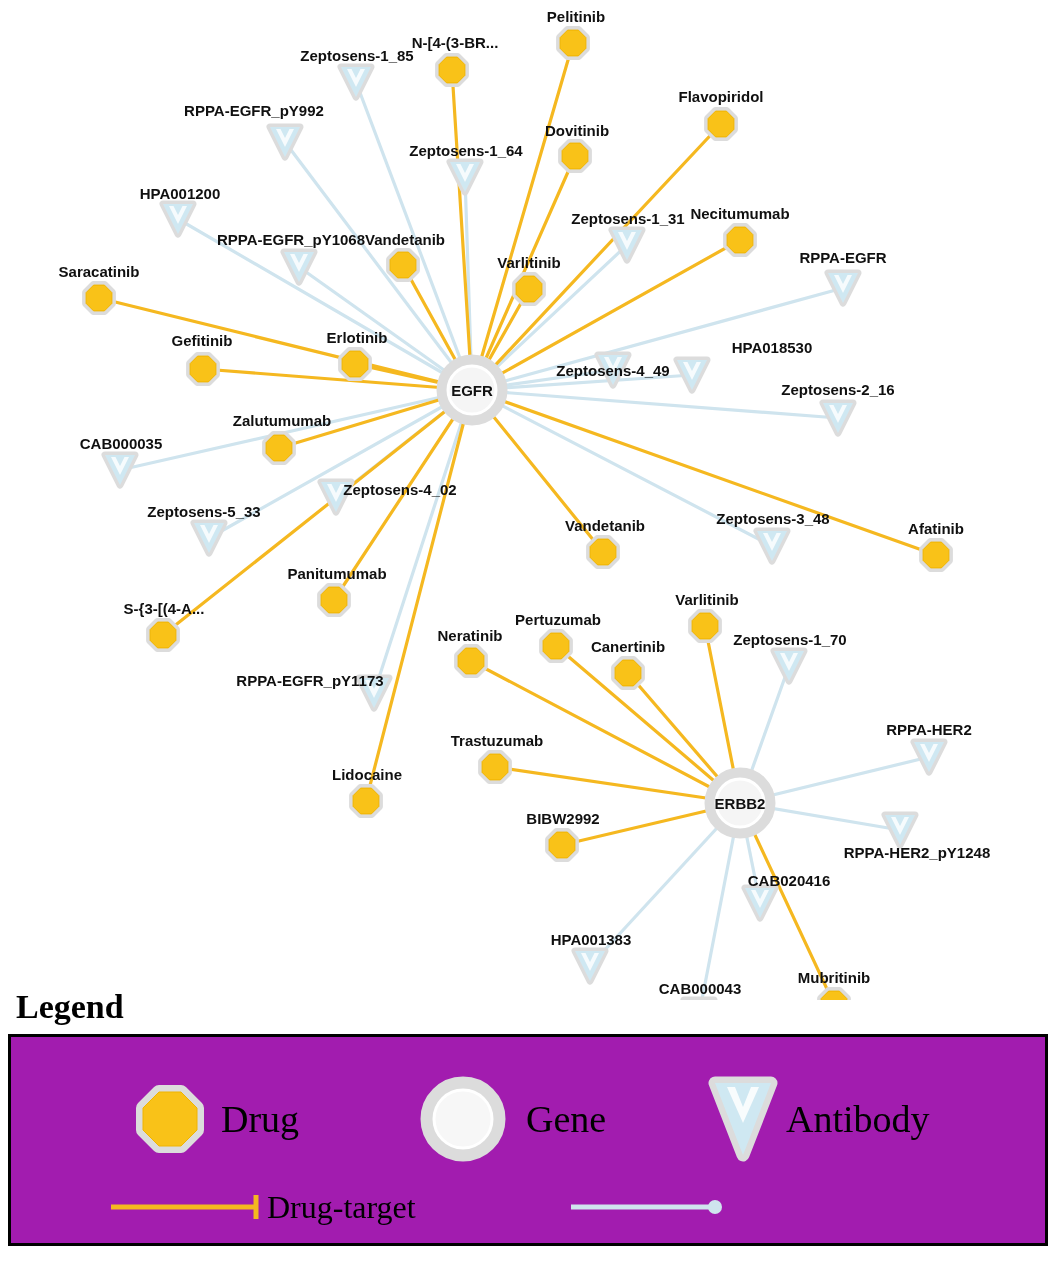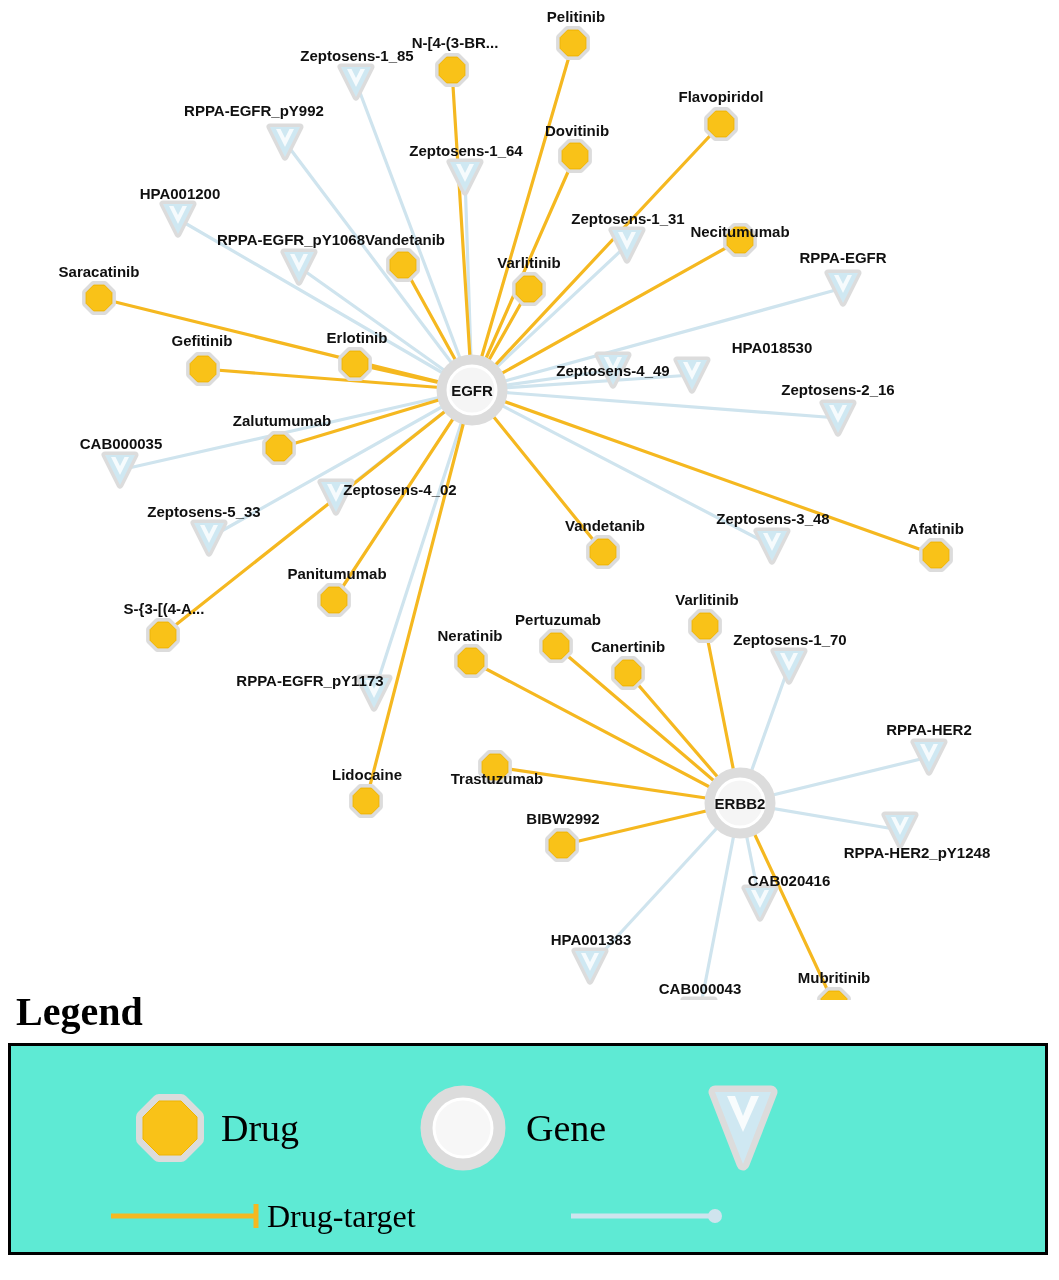--- a/index.html
+++ b/index.html
@@ -42,28 +42,28 @@
   }
   
   #legend-wrap {
     position: absolute;
     left: 8px;
     top: 988px;
     width: 1040px;
   }
   #legend-title {
     font-family: "Liberation Serif", serif;
-    font-size: 40px;
+    font-size: 34px;
     font-weight: bold;
     color: #000;
     margin: 0 0 8px 8px;
   }
   #legend-box {
     border: 3px solid #000;
-    background: #5eead4;
+    background: #a21caf;
     height: 212px;
     position: relative;
     box-sizing: border-box;
   }
   .legend-item-label {
     position: absolute;
     font-family: "Liberation Serif", serif;
     font-size: 38px;
     color: #000;
     white-space: nowrap;
@@ -355,36 +355,36 @@
       <div class="node-label" style="left: 310px; top: 680px;">RPPA-EGFR_pY1173</div>
       <div class="node-label" style="left: 929px; top: 729px;">RPPA-HER2</div>
       <div class="node-label" style="left: 917px; top: 852px;">RPPA-HER2_pY1248</div>
       <div class="node-label" style="left: 789px; top: 880px;">CAB020416</div>
       <div class="node-label" style="left: 591px; top: 939px;">HPA001383</div>
       <div class="node-label" style="left: 700px; top: 988px;">CAB000043</div>
       <div class="node-label" style="left: 576px; top: 16px;">Pelitinib</div>
       <div class="node-label" style="left: 455px; top: 42px;">N-[4-(3-BR...</div>
       <div class="node-label" style="left: 721px; top: 96px;">Flavopiridol</div>
       <div class="node-label" style="left: 577px; top: 130px;">Dovitinib</div>
-      <div class="node-label" style="left: 740px; top: 231px;">Necitumumab</div>
+      <div class="node-label" style="left: 740px; top: 213px;">Necitumumab</div>
       <div class="node-label" style="left: 405px; top: 239px;">Vandetanib</div>
       <div class="node-label" style="left: 529px; top: 262px;">Varlitinib</div>
       <div class="node-label" style="left: 99px; top: 271px;">Saracatinib</div>
       <div class="node-label" style="left: 357px; top: 337px;">Erlotinib</div>
       <div class="node-label" style="left: 202px; top: 340px;">Gefitinib</div>
       <div class="node-label" style="left: 282px; top: 420px;">Zalutumumab</div>
       <div class="node-label" style="left: 936px; top: 528px;">Afatinib</div>
       <div class="node-label" style="left: 605px; top: 525px;">Vandetanib</div>
       <div class="node-label" style="left: 337px; top: 573px;">Panitumumab</div>
       <div class="node-label" style="left: 707px; top: 599px;">Varlitinib</div>
       <div class="node-label" style="left: 164px; top: 608px;">S-{3-[(4-A...</div>
       <div class="node-label" style="left: 558px; top: 619px;">Pertuzumab</div>
       <div class="node-label" style="left: 470px; top: 635px;">Neratinib</div>
       <div class="node-label" style="left: 628px; top: 646px;">Canertinib</div>
-      <div class="node-label" style="left: 497px; top: 740px; margin-top: 38px;">Trastuzumab</div>
+      <div class="node-label" style="left: 497px; top: 740px;">Trastuzumab</div>
       <div class="node-label" style="left: 367px; top: 774px;">Lidocaine</div>
       <div class="node-label" style="left: 563px; top: 818px;">BIBW2992</div>
       <div class="node-label" style="left: 834px; top: 977px;">Mubritinib</div>
       <div class="gene-label" style="left: 472px; top: 390px;">EGFR</div>
       <div class="gene-label" style="left: 740px; top: 803px;">ERBB2</div>
     </div>
 </div>
 
 <div id="legend-wrap">
   <div id="legend-title">Legend</div>
@@ -412,15 +412,16 @@
         <line x1="245" y1="158" x2="245" y2="182" stroke="#F5B820" stroke-width="5"></line>
       </g>
 
       <g>
         <line x1="560" y1="170" x2="700" y2="170" stroke="#CFE4EE" stroke-width="5"></line>
         <circle cx="704" cy="170" r="7" fill="#CFE4EE"></circle>
       </g>
     </svg>
     <div class="legend-item-label" style="left:210px; top:60px;">Drug</div>
     <div class="legend-item-label" style="left:515px; top:60px;">Gene</div>
+    <div class="legend-item-label" style="left:775px; top:60px;">Antibody</div>
     <div class="legend-edge-label" style="left:256px; top:152px;">Drug-target</div>
   </div>
 </div>
 
 </body></html>

